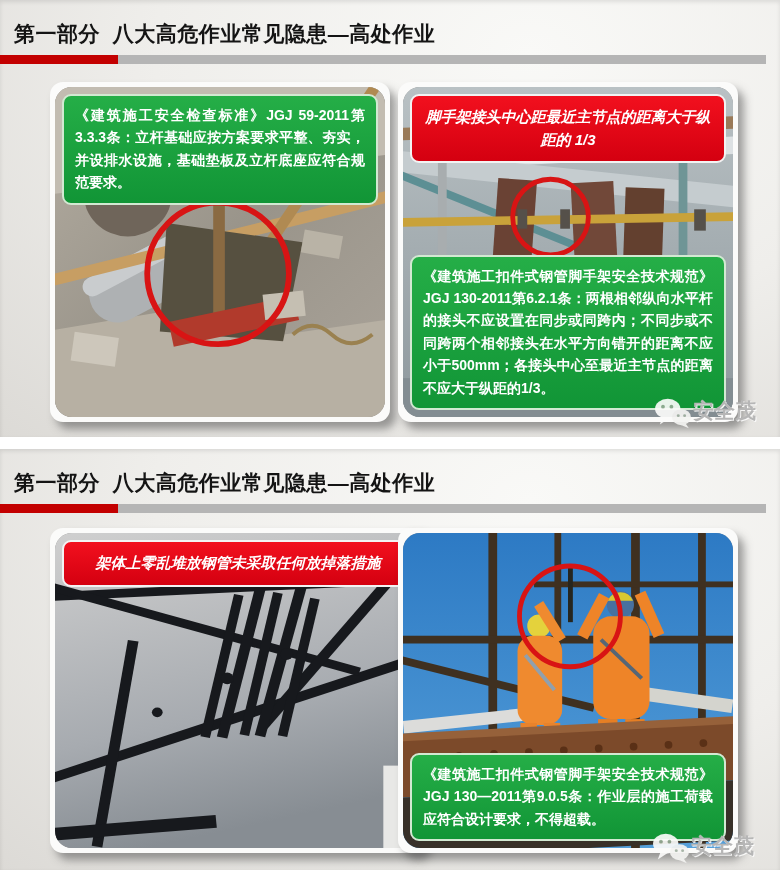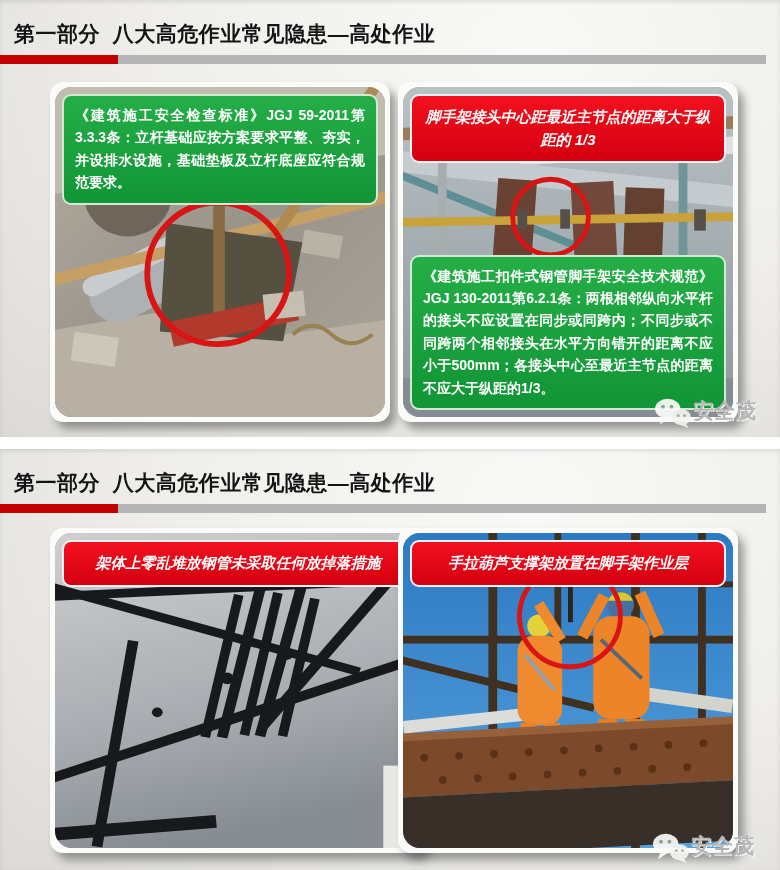--- a/index.html
+++ b/index.html
@@ -264,21 +264,21 @@
             <circle cx="148" cy="248" r="4"></circle>
               <circle cx="184" cy="248" r="4"></circle>
               <circle cx="220" cy="248" r="4"></circle>
             <circle cx="256" cy="248" r="4"></circle>
               <circle cx="292" cy="248" r="4"></circle>
           </g>
           <rect x="-10" y="264" width="360" height="62" fill="#383028"></rect>
         </g>
         <circle cx="172" cy="86" r="52" fill="none" stroke="#d81414" stroke-width="5"></circle>
       </svg>
-      <div class="caption red top">手拉葫芦支撑架放置在脚手架作业层</div>
+      <div class="caption green bottom">《建筑施工扣件式钢管脚手架安全技术规范》JGJ 130—2011第9.0.5条：作业层的施工荷载应符合设计要求，不得超载。</div>
     </div>
   </div>
 
   <div class="watermark" id="wm2">
     <svg class="wm-icon" viewBox="0 0 36 30">
       <ellipse cx="13" cy="11" rx="12" ry="9.5" fill="#fbfbfa"></ellipse>
       <polygon points="8,19 5.5,26 14.5,20" fill="#fbfbfa"></polygon>
       <circle cx="8.5" cy="9" r="1.8" fill="#96ac96"></circle>
       <circle cx="16.5" cy="9" r="1.8" fill="#96ac96"></circle>
       <ellipse cx="26" cy="19" rx="9" ry="7.5" fill="#f4f4f2"></ellipse>

